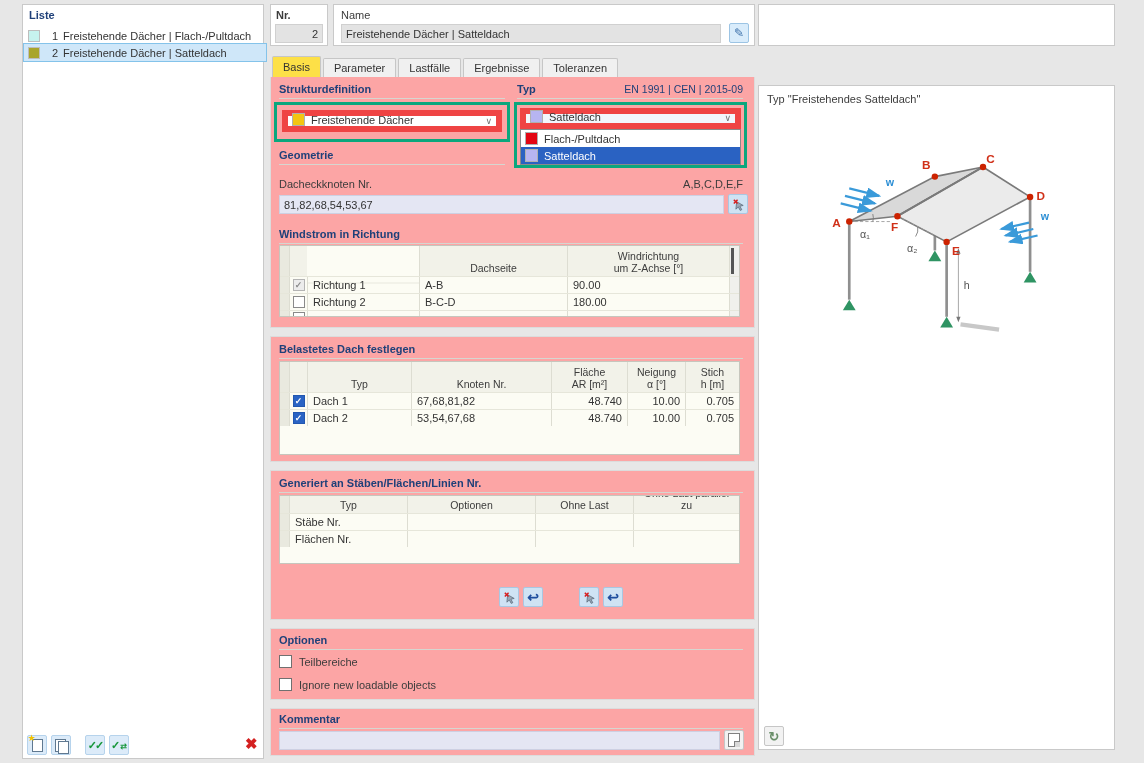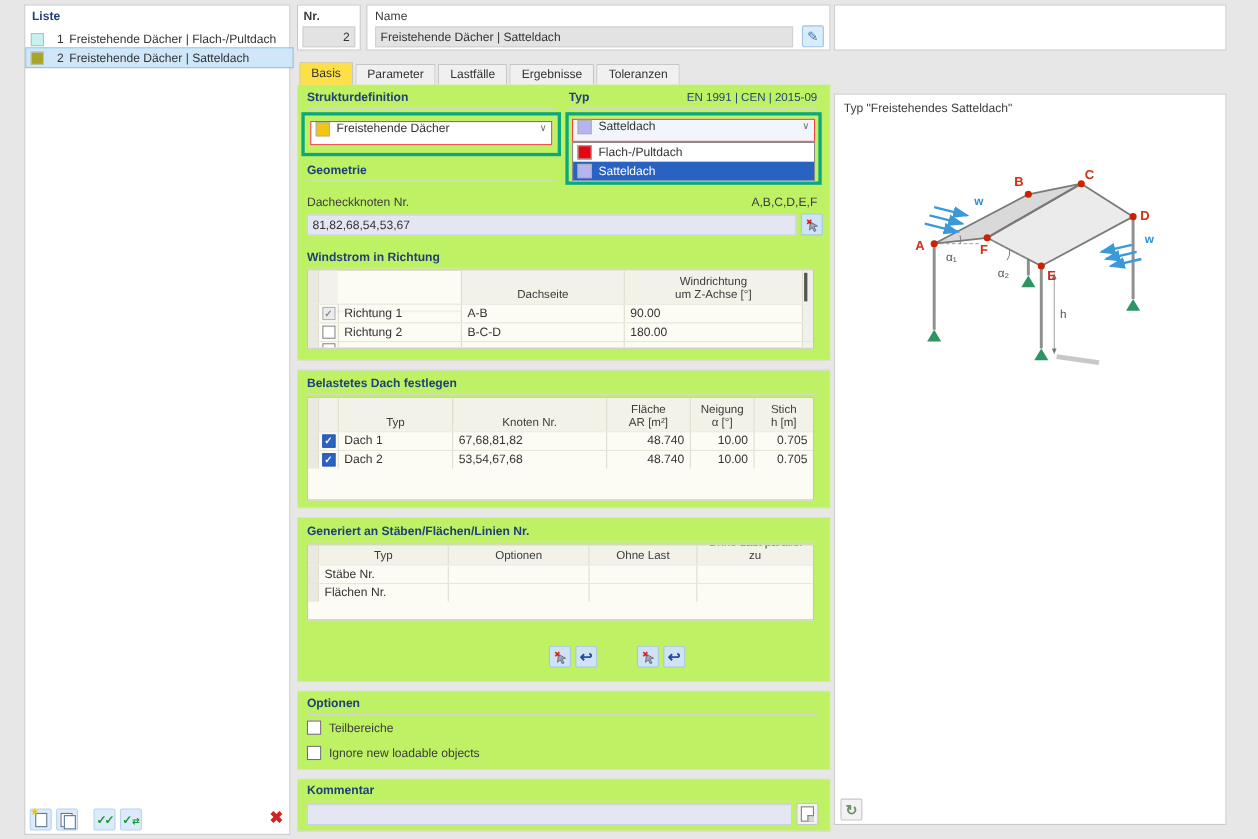--- a/index.html
+++ b/index.html
@@ -1,40 +1,40 @@
 <!DOCTYPE html>
 <html><head>
 <meta charset="utf-8">
 <style>
   html,body{margin:0;padding:0;background:#fff;font-family:"Liberation Sans",sans-serif;font-size:11px;color:#333;}
   .screen{position:relative;width:1144px;height:763px;background:#e7e7e7;overflow:hidden;margin:0 auto;}
   .abs{position:absolute;}
   .panel{position:absolute;background:#fff;border:1px solid #c9c9c9;box-sizing:border-box;}
-  .card{position:absolute;background:#bef264;border:1px solid #dcdcdc;box-sizing:border-box;}
+  .card{position:absolute;background:#fca5a5;border:1px solid #dcdcdc;box-sizing:border-box;}
   .sec-title{color:#1f4079;font-weight:bold;font-size:11px;border-bottom:1px solid #d6d6d0;padding-bottom:3px;}
   .lbl{color:#3c3c3c;}
   .field{background:#e4e6f3;border:1px solid #cdd0e2;box-sizing:border-box;font-family:"Liberation Sans",sans-serif;font-size:11px;color:#333;padding:0 4px;height:19px;}
   .field-gray{background:#e3e3e3;border:1px solid #d0d0d0;}
   
   .list-item{position:relative;display:flex;align-items:center;height:17px;padding-left:4px;cursor:default;}
   .list-item .swatch{width:10px;height:10px;display:inline-block;border:1px solid #bdbdbd;margin-right:6px;flex:0 0 auto;}
   .list-item .num{width:12px;text-align:right;margin-right:5px;}
   .list-item.selected{background:#cfe7f9;outline:1px solid #84c3ea;}
   
   .tbtn{position:absolute;width:20px;height:20px;background:#dcebf9;border:1px solid #b6d3ec;border-radius:2px;display:flex;align-items:center;justify-content:center;box-sizing:border-box;cursor:pointer;}
   .sheet{width:9px;height:11px;background:#fff;border:1px solid #5f7890;position:relative;}
   .sheet .star{position:absolute;left:-5px;top:-6px;color:#f2c200;font-size:9px;line-height:9px;}
   .sheet2{position:absolute;width:9px;height:11px;background:#fff;border:1px solid #5f7890;}
   .greenchk{color:#18973c;font-weight:bold;font-size:11px;letter-spacing:-2px;}
   .delx{position:absolute;color:#d42020;font-weight:bold;font-size:15px;line-height:20px;cursor:pointer;}
   
   .tab{display:inline-block;height:15px;line-height:15px;padding:2px 10px 1px 10px;background:#f0f0f0;border:1px solid #c6c6c6;border-bottom:none;margin-right:2px;border-radius:2px 2px 0 0;vertical-align:bottom;cursor:pointer;}
   .tab.active{background:#fde047;height:17px;line-height:17px;position:relative;z-index:3;}
   
-  .combo{position:absolute;display:flex;align-items:flex-start;background:#fff;border:1px solid #ef4444;box-sizing:border-box;height:22px;padding:0 4px;cursor:pointer;}
+  .combo{position:absolute;display:flex;align-items:flex-end;background:#fff;border:6px solid #ef4444;box-sizing:border-box;height:22px;padding:0 4px;cursor:pointer;}
   .combo .swatch{width:11px;height:11px;border:1px solid #b0b0b0;margin-right:6px;flex:0 0 auto;}
   .combo .chev{margin-left:auto;color:#707070;font-size:9px;}
   .greenbox{position:absolute;border:3px solid #0ba77d;box-sizing:border-box;z-index:4;pointer-events:none;}
   .dropdown{position:absolute;background:#fff;border:1px solid #8a8a8a;box-sizing:border-box;z-index:5;}
   .dd-item{display:flex;align-items:center;height:17px;padding:0 4px;cursor:pointer;}
   .dd-item .swatch{width:11px;height:11px;border:1px solid #b0b0b0;margin-right:6px;flex:0 0 auto;}
   .dd-item.selected{background:#2a62c2;color:#fff;}
   
   .grid{position:absolute;border:1px solid #c6c6bd;box-sizing:border-box;background:#fcfcf4;}
   .tr{display:flex;box-sizing:border-box;}

